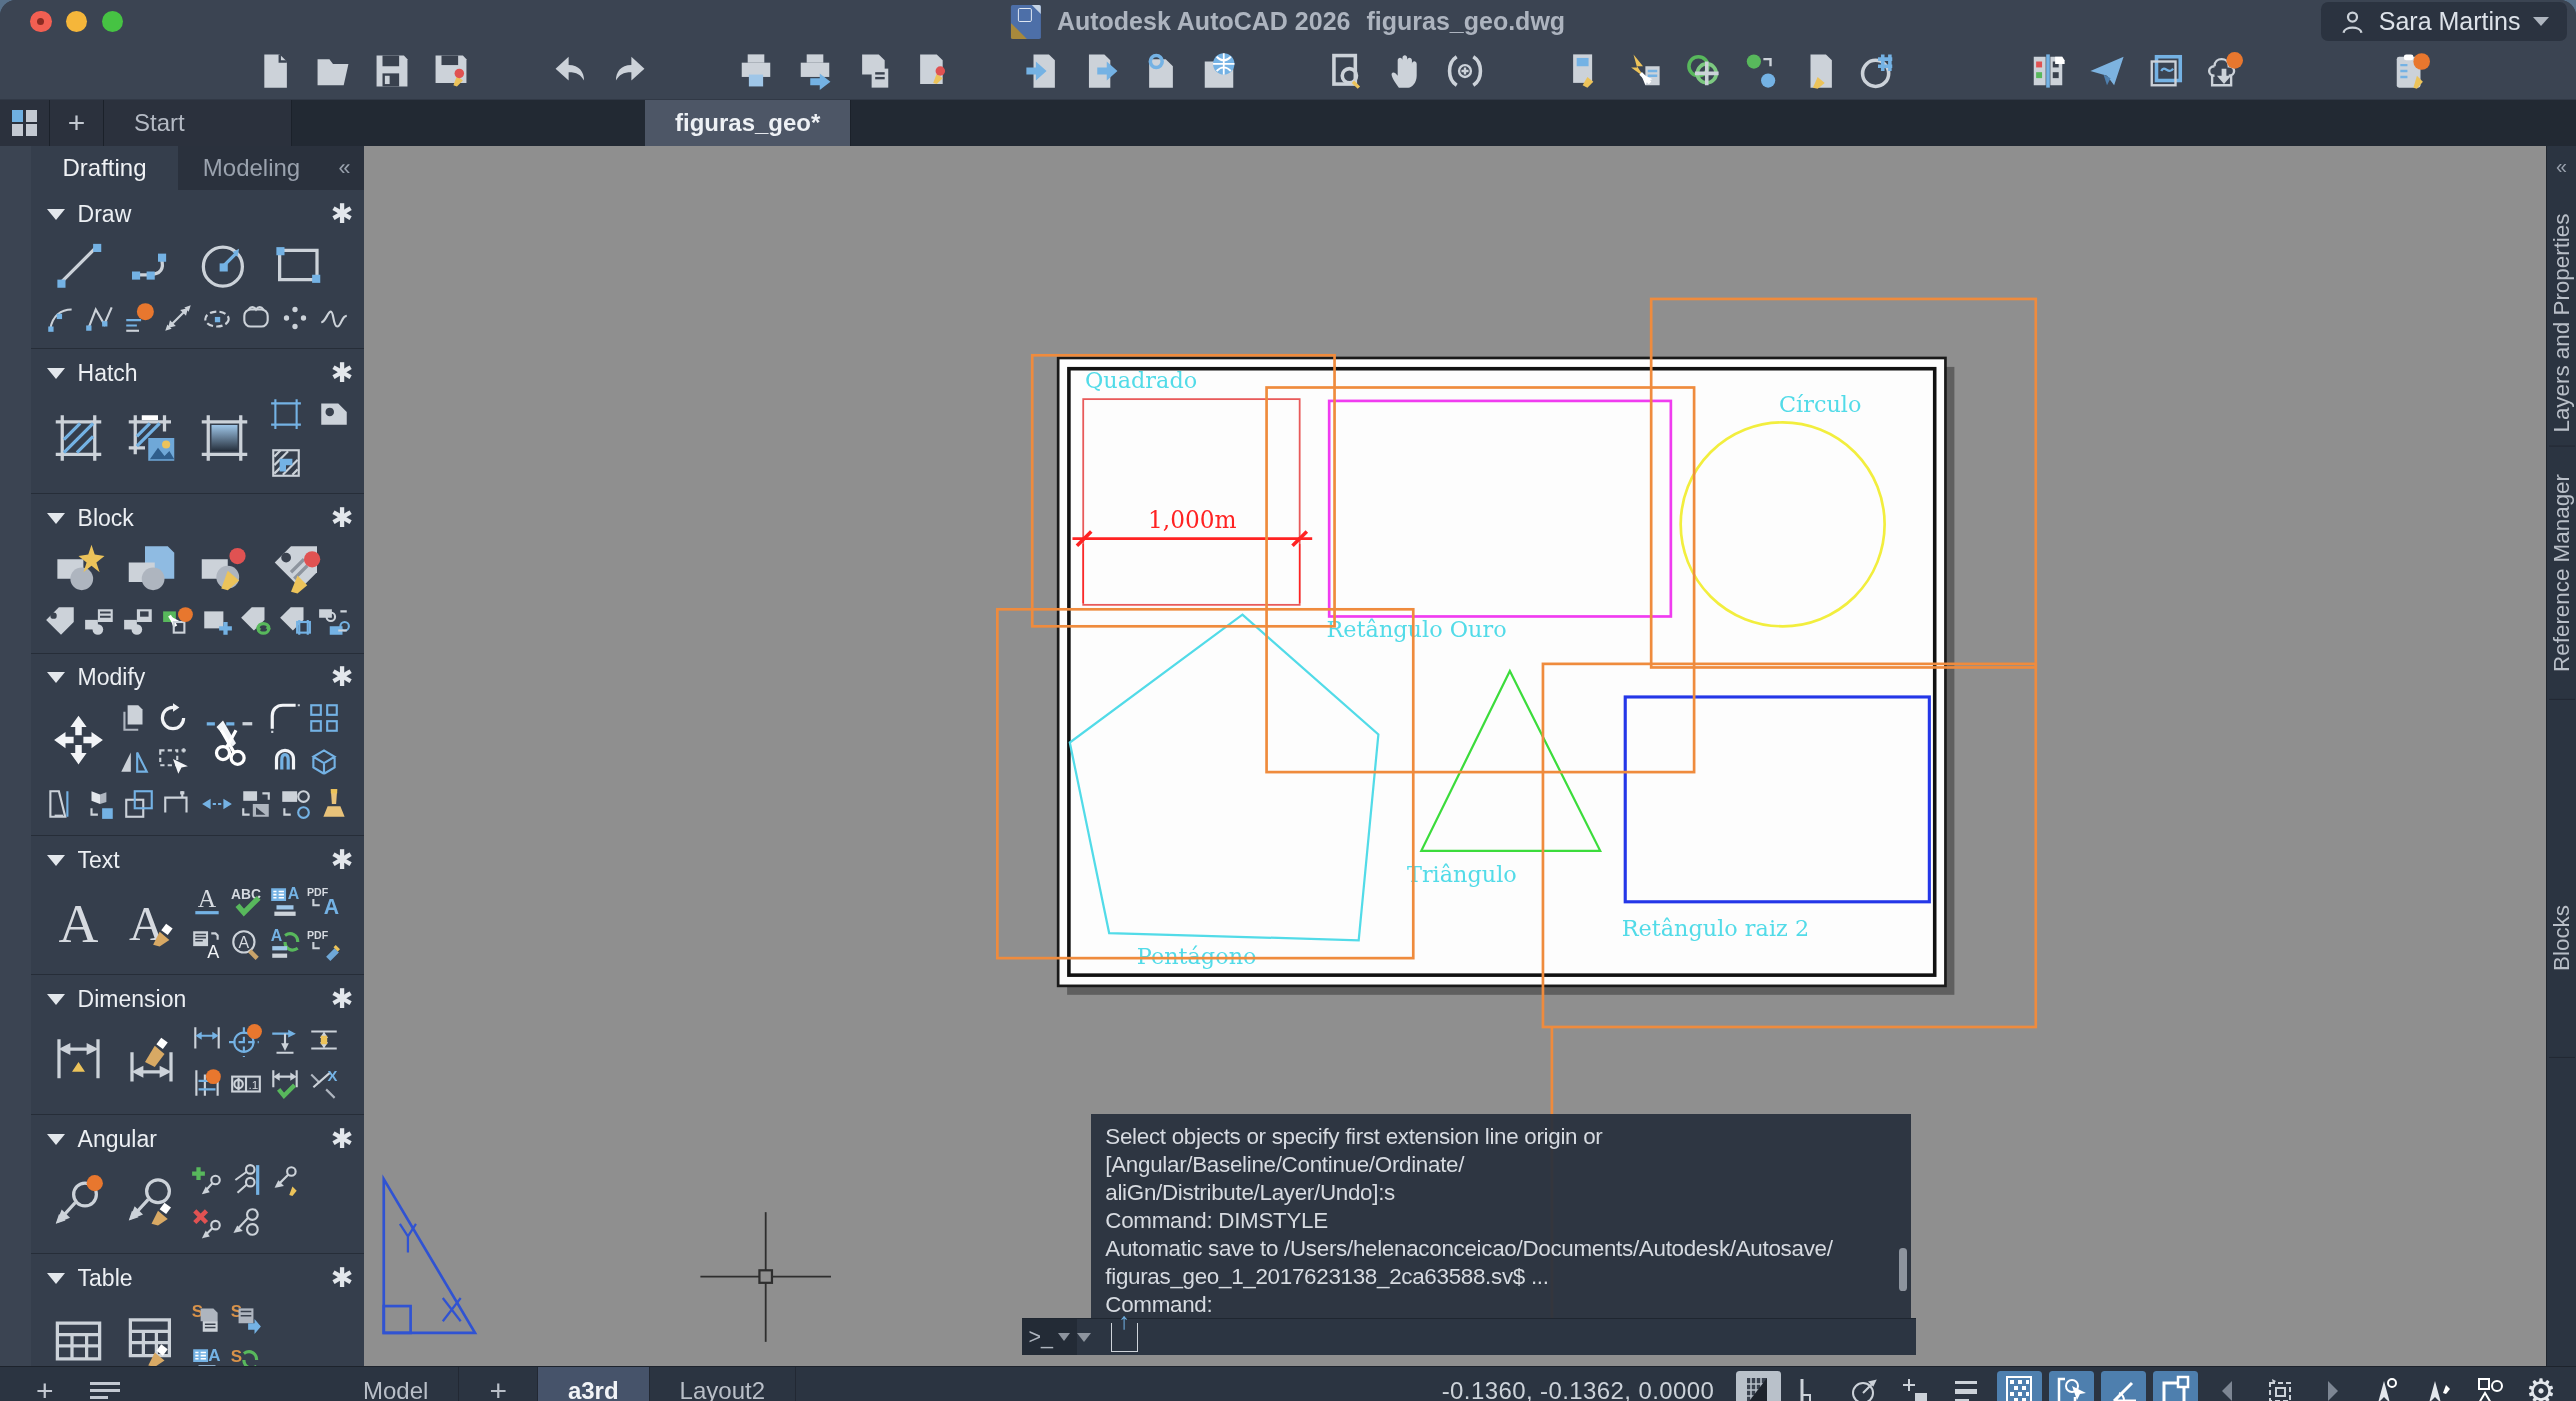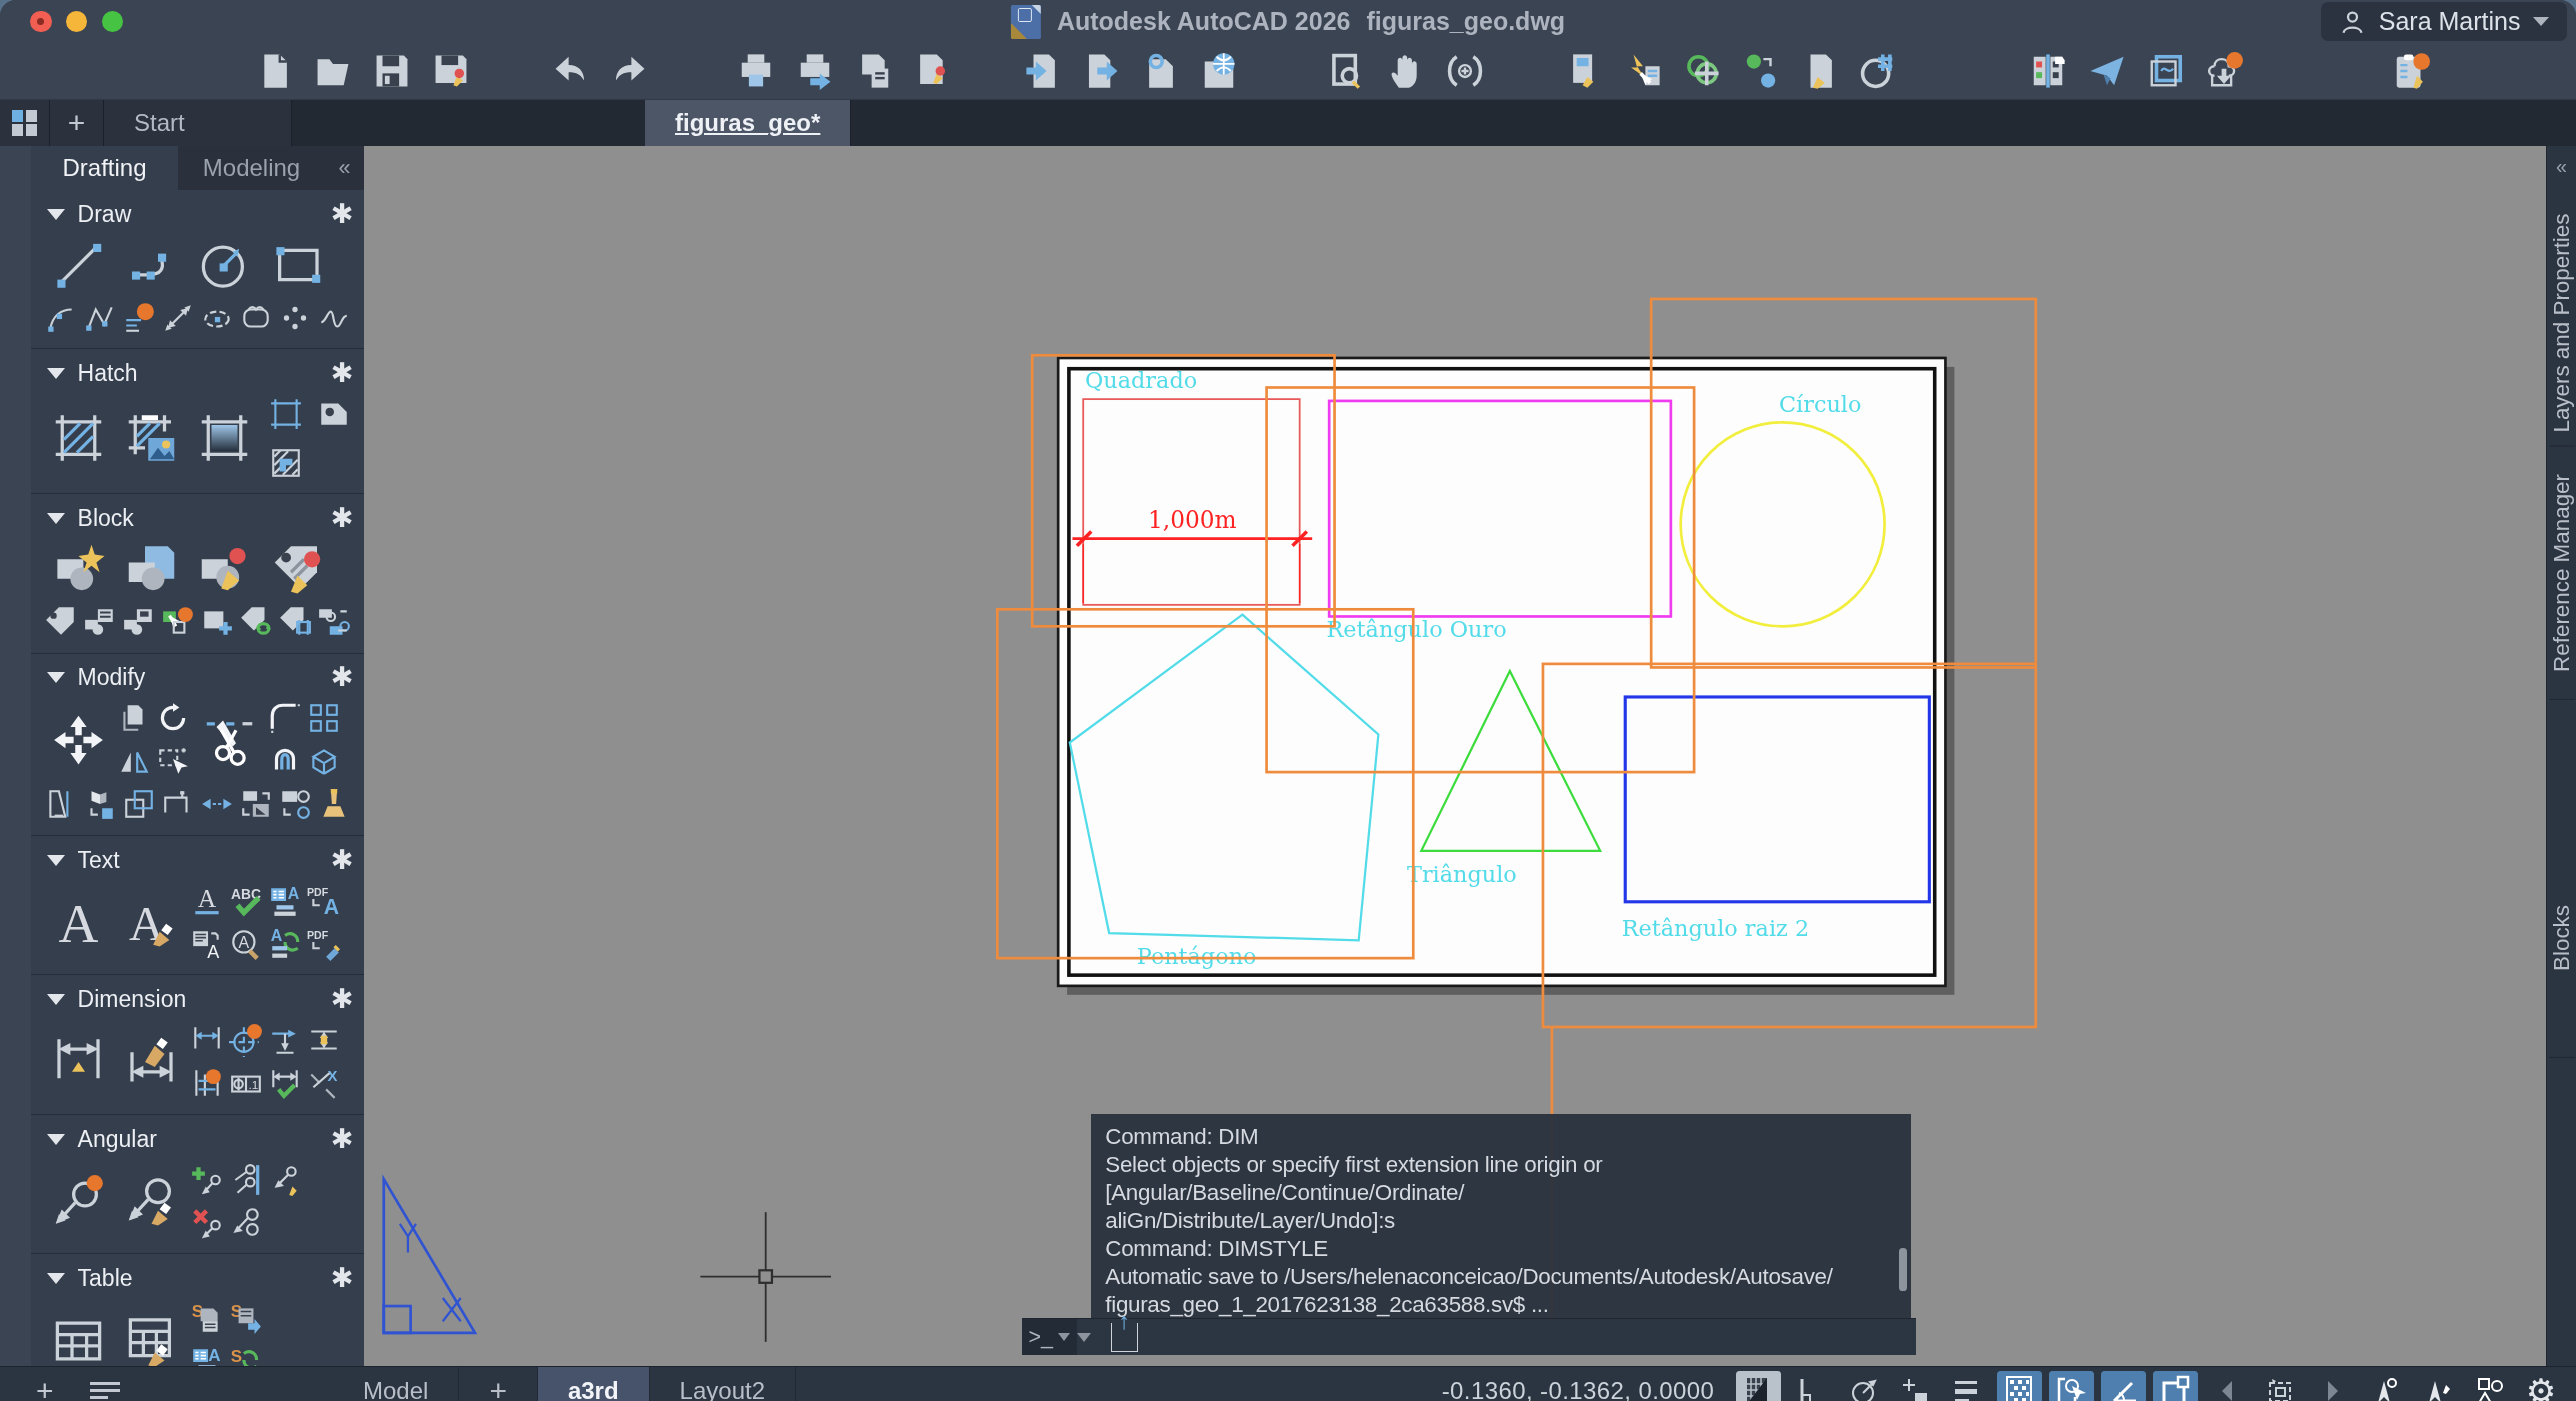--- a/index.html
+++ b/index.html
@@ -32,21 +32,21 @@
   .tbtn svg{width:38px;height:38px;}
 
   
   .tabrow{height:46px;background:#222933;display:flex;align-items:stretch;}
   .layoutgrid{width:50px;display:flex;align-items:center;justify-content:center;background:#2b313d;border-right:1.8px solid #1b212a;}
   .lg{display:grid;grid-template-columns:11.6px 11.6px;grid-template-rows:11.6px 11.6px;gap:2.7px;}
   .lg i{background:#c3c9d2;}
   .lg i:first-child{background:#6fb0e2;}
   .addtab{width:54px;display:flex;align-items:center;justify-content:center;font-size:30px;color:#c3c9d2;background:#2b313d;border-right:1.8px solid #1b212a;}
   .doctab{display:flex;align-items:center;padding:11px 30px;font-size:24px;color:#b4bac4;background:#2b313d;border-right:1.8px solid #1b212a;min-width:188px;}
-  .doctab.active{background:#4d5666;color:#eef1f5;font-weight:bold;text-decoration:underline;}
+  .doctab.active{background:#4d5666;color:#eef1f5;font-weight:bold;}
 
   
   .main{display:flex;height:1220px;padding-left:31px;}
 
   
   .sidebar{width:333px;background:#353e4c;display:flex;flex-direction:column;overflow:hidden;flex:none;}
   .side-tabs{display:flex;height:44px;flex:none;}
   .side-tab{flex:1;display:flex;align-items:center;justify-content:center;font-size:24px;}
   .side-tab.active{background:#353e4c;color:#f0f2f5;}
   .side-tab.idle{background:#2a313d;color:#9aa2ae;}
@@ -1152,21 +1152,20 @@
         <g stroke="#2e2e2e" stroke-width="2" fill="none">
           <line x1="376" y1="1264" x2="442" y2="1264"></line>
           <line x1="456" y1="1264" x2="522" y2="1264"></line>
           <line x1="449" y1="1192" x2="449" y2="1257"></line>
           <line x1="449" y1="1271" x2="449" y2="1337"></line>
           <rect x="442" y="1257" width="14" height="14" stroke-width="2.5"></rect>
         </g>
       </svg>
 
       <div class="cmdpanel">
-        <div>Command: DIM</div>
         <div>Select objects or specify first extension line origin or [Angular/Baseline/Continue/Ordinate/</div>
         <div>aliGn/Distribute/Layer/Undo]:s</div>
         <div>Command: DIMSTYLE</div>
         <div>Automatic save to /Users/helenaconceicao/Documents/Autodesk/Autosave/</div>
         <div>figuras_geo_1_2017623138_2ca63588.sv$ ...</div>
         <div>Command:</div>
         <div class="scrollthumb"></div>
       </div>
 
       <div class="cmdbar">

